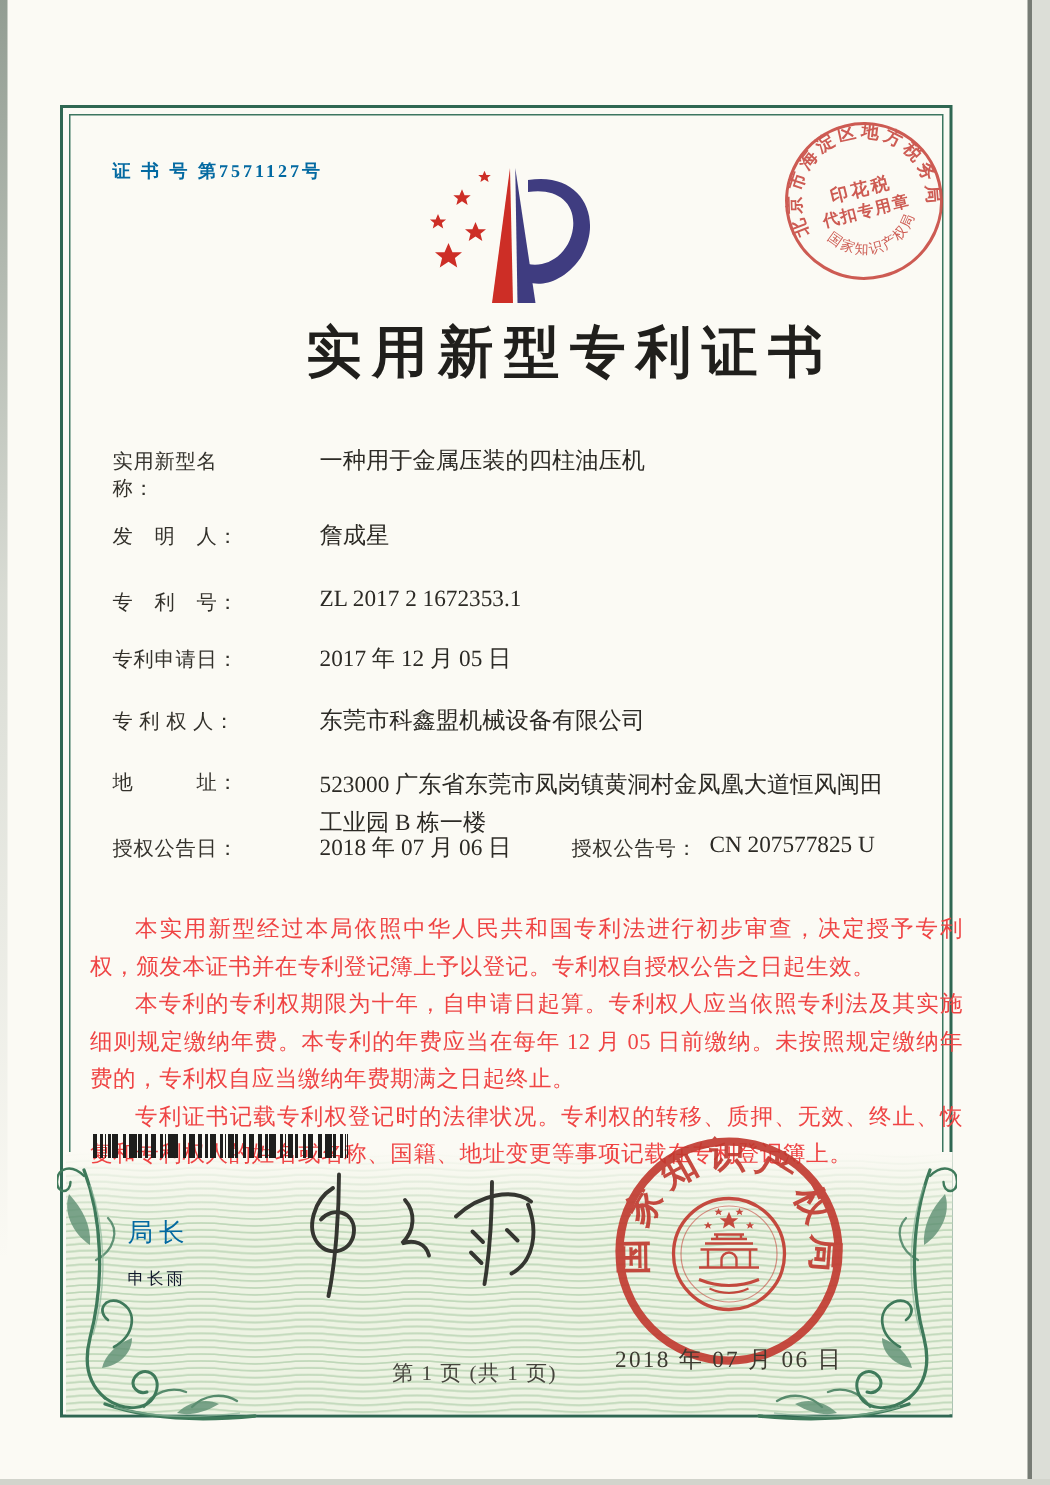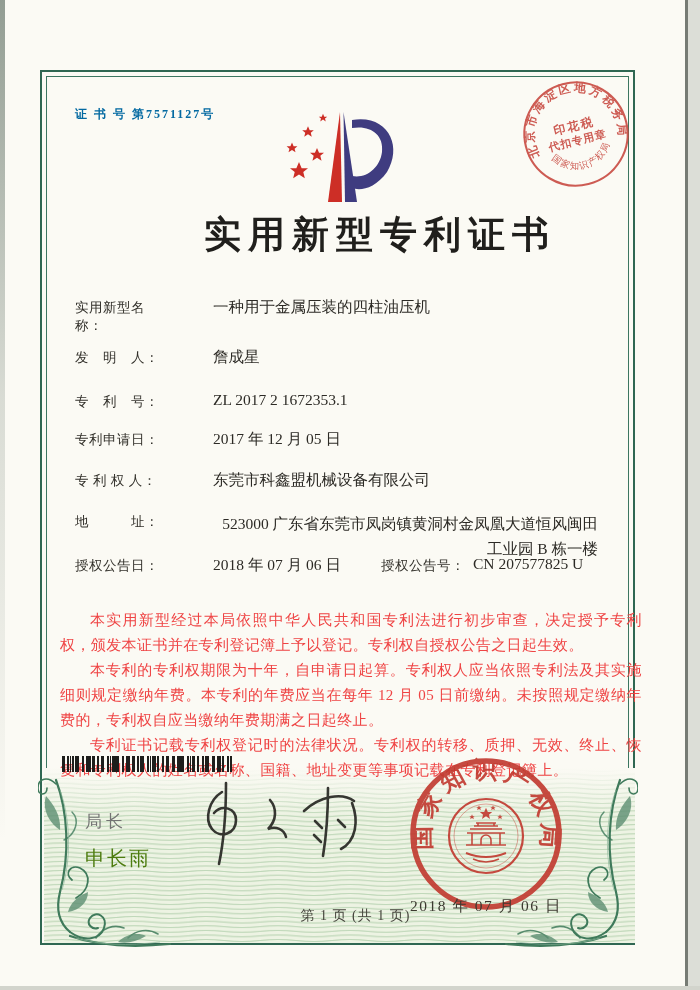--- a/index.html
+++ b/index.html
@@ -22,45 +22,45 @@
   
   .certno{left:75px;top:106px;font-size:12px;letter-spacing:2px;color:#0369a1;font-weight:bold;}
   .logo{left:270px;top:96px;}
   .title{left:0;top:210px;width:700px;text-align:center;font-size:37px;font-weight:700;
     letter-spacing:7px;color:#201f1c;margin-left:30px;}
   .tax-stamp{left:512px;top:70px;opacity:.88;}
   
   .frow{left:75px;width:580px;display:flex;align-items:flex-start;gap:36px;}
   .flabel{font-size:13.5px;letter-spacing:.5px;width:94px;flex:0 0 94px;padding-top:2px;color:#33312b;}
   .fvalue{font-size:15.5px;margin-left:8px;color:#2c2a25;}
-  .addr-val{width:385px;line-height:25px;text-align:right;}
+  .addr-val{width:385px;line-height:25px;}
   .pair2{position:absolute;left:296px;top:0;display:flex;text-align:right;}
   
   .bodytext{left:60px;top:608px;width:582px;font-size:15px;line-height:25px;
     color:#ef4444;text-align:justify;}
   .bodytext p{margin:0;text-indent:2em;letter-spacing:.4px;}
   
   .barcode{left:62px;top:756px;width:170px;height:16px;
     background:
       repeating-linear-gradient(90deg,#1e1e1c 0 2px,rgba(0,0,0,0) 2px 5px),
       repeating-linear-gradient(90deg,#1e1e1c 0 1px,rgba(0,0,0,0) 1px 8px),
       repeating-linear-gradient(90deg,#1e1e1c 0 3px,rgba(0,0,0,0) 3px 13px);}
   
   .band{left:44px;top:768px;width:591px;height:175px;}
   .band-fade{left:44px;top:768px;width:591px;height:48px;
     background:linear-gradient(180deg,#fbfaf4,rgba(251,250,244,0));}
-  .sig-title{left:85px;top:810px;font-size:17px;color:#737373;letter-spacing:4px;}
-  .sig-name{left:85px;top:845px;font-size:20px;color:#4d7c0f;letter-spacing:2px;}
+  .sig-title{left:85px;top:810px;font-size:17px;color:#0369a1;letter-spacing:4px;}
+  .sig-name{left:85px;top:845px;font-size:11px;color:#0f172a;letter-spacing:2px;}
   .signature{left:192px;top:776px;}
   .ornament-r{left:488px;top:770px;}
   .ornament-l{left:38px;top:770px;transform:scaleX(-1);}
   .big-seal{left:398px;top:748px;}
   .seal-date{left:398px;top:896px;width:176px;text-align:center;font-size:15.5px;
     letter-spacing:1.5px;color:#3c3a30;}
-  .footer{left:40px;top:907px;width:553px;text-align:center;font-size:14px;color:#45443c;letter-spacing:1px;margin-left:39px;}
+  .footer{left:40px;top:907px;width:553px;text-align:center;font-size:14px;color:#45443c;letter-spacing:1px;}
 </style>
 </head>
 <body>
 
 <div id="canvas">
 
   <div class="abs edge-left"></div>
   <div class="abs edge-right"></div>
   <div class="abs edge-right-light"></div>
   <div class="abs edge-bottom"></div>

